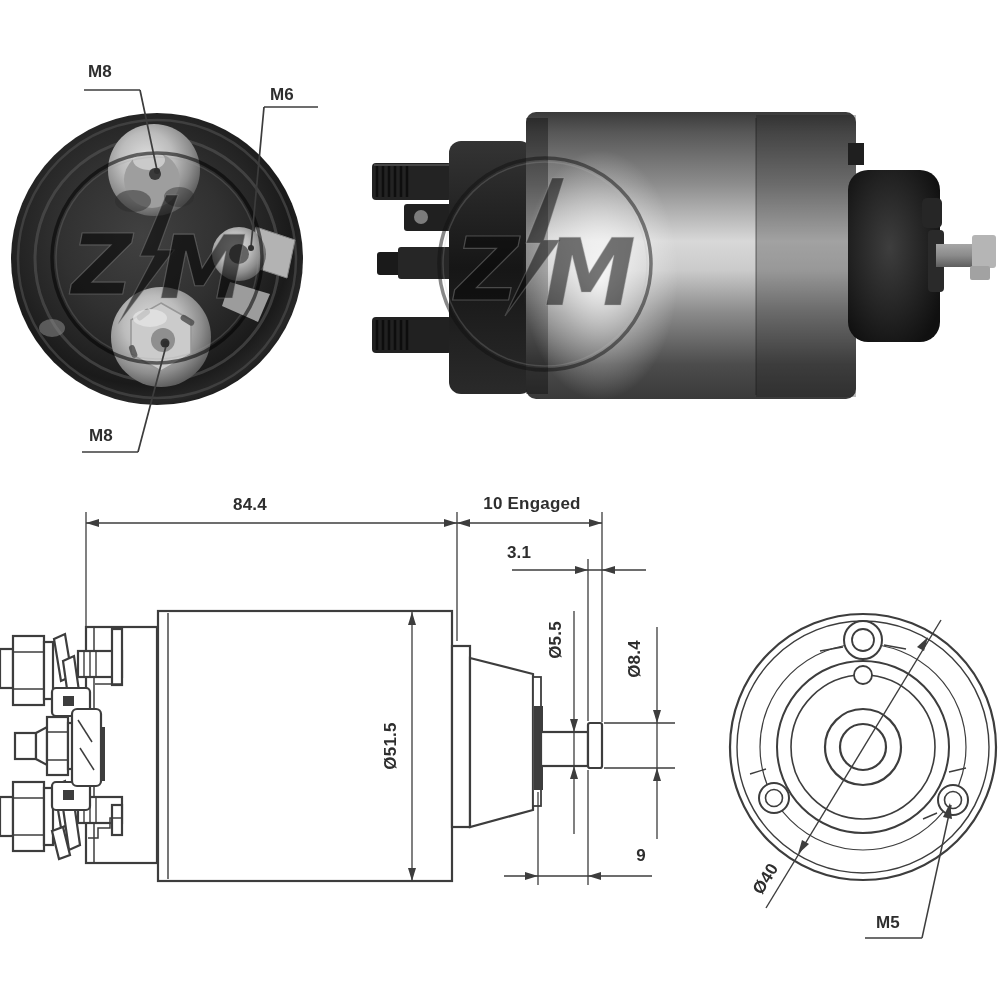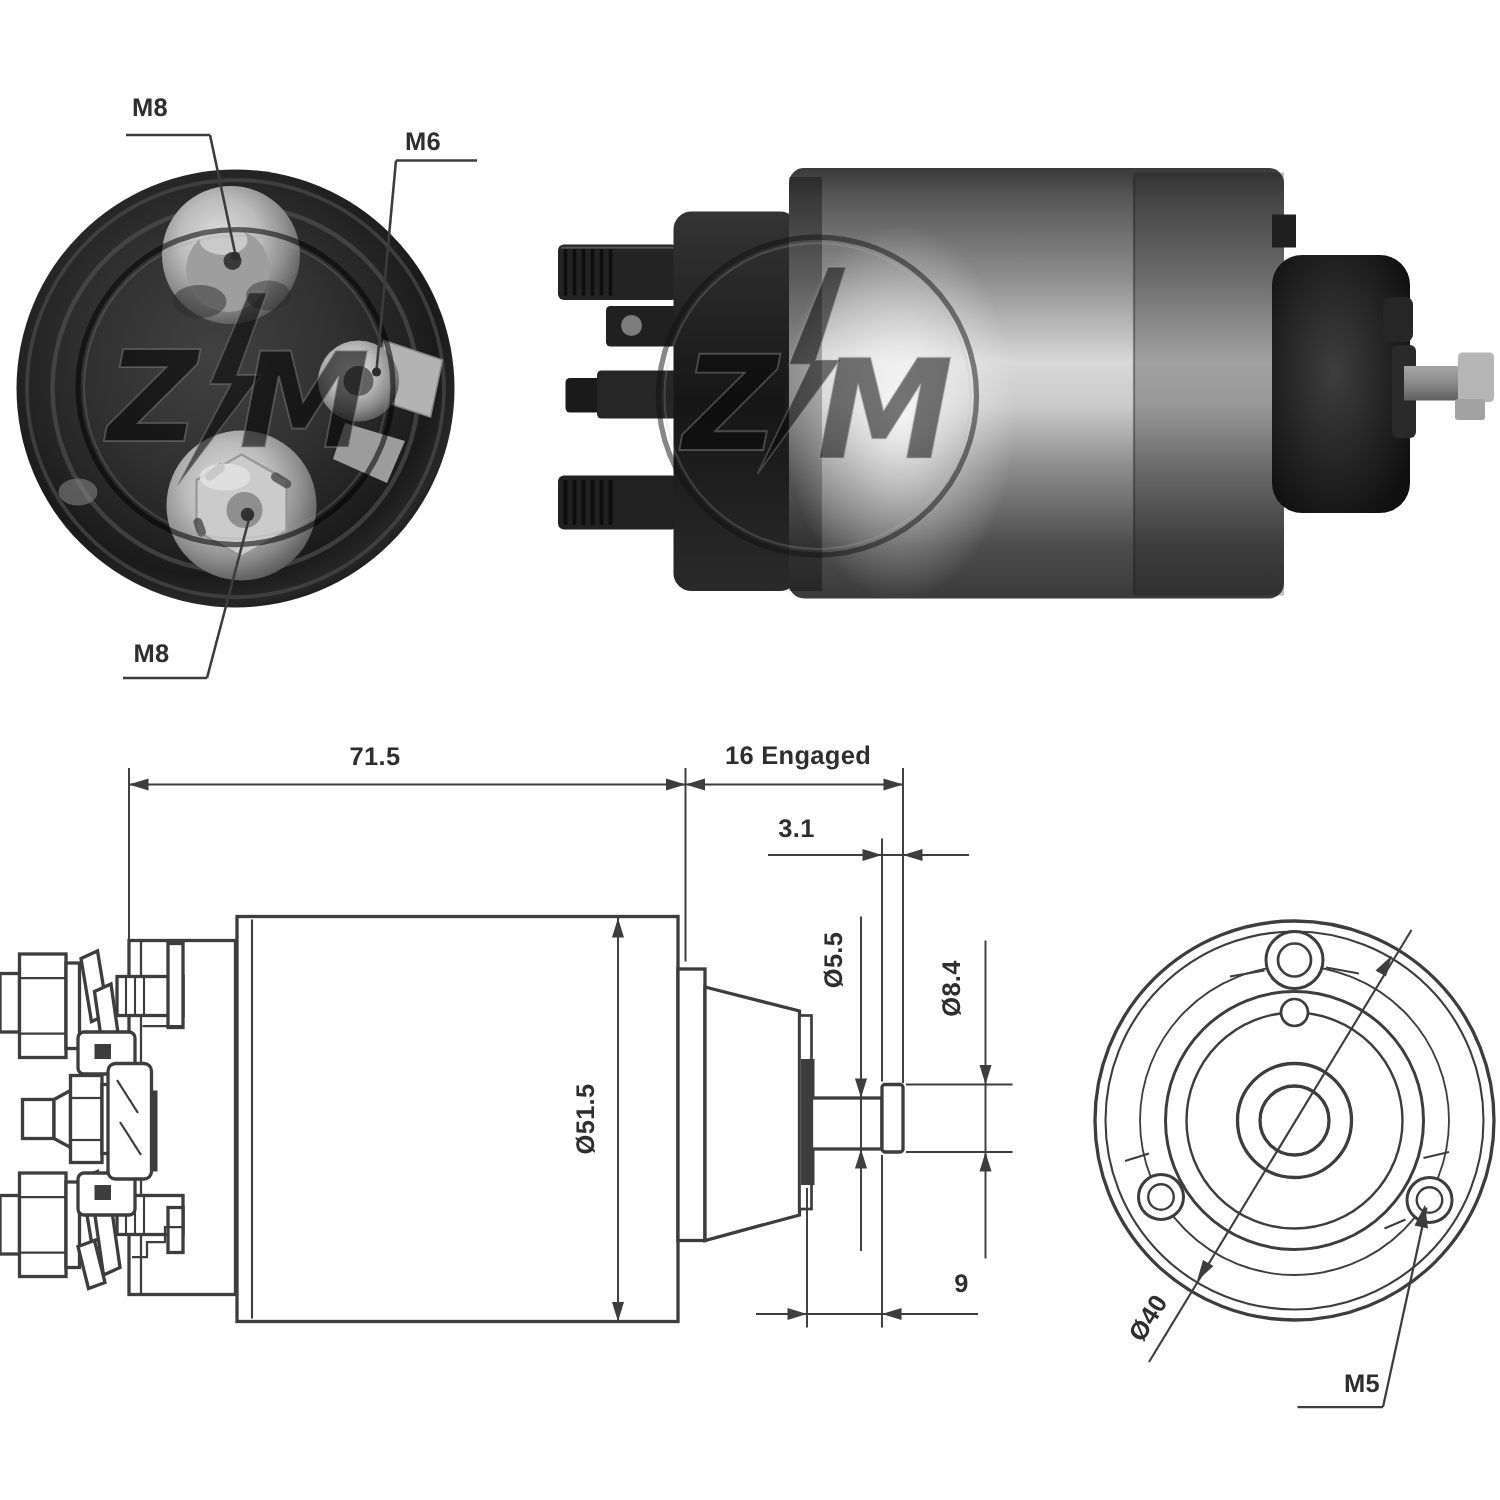--- a/index.html
+++ b/index.html
@@ -315,24 +315,24 @@
       <line x1="922" y1="938" x2="951" y2="805"></line>
       <polygon points="950,803 952,819 943,817" fill="#3d3d3d" stroke="none"></polygon>
     </g>
   </g>
 </svg>
 
 <div class="lbl" style="left:100px;top:72px">M8</div>
 <div class="lbl" style="left:282px;top:95px">M6</div>
 <div class="lbl" style="left:101px;top:436px">M8</div>
 
-<div class="lbl" style="left:250px;top:505px">71.5</div>
-<div class="lbl" style="left:532px;top:504px">16 Engaged</div>
-<div class="lbl" style="left:531px;top:553px">3.1</div>
+<div class="lbl" style="left:250px;top:505px">84.4</div>
+<div class="lbl" style="left:532px;top:504px">10 Engaged</div>
+<div class="lbl" style="left:519px;top:553px">3.1</div>
 <div class="lbl rot90" style="left:556px;top:640px">Ø5.5</div>
 <div class="lbl rot90" style="left:635px;top:659px">Ø8.4</div>
 <div class="lbl rot90" style="left:391px;top:746px">Ø51.5</div>
 <div class="lbl" style="left:641px;top:856px">9</div>
 
 <div class="lbl rot58" style="left:766px;top:879px">Ø40</div>
-<div class="lbl" style="left:908px;top:923px">M5</div>
+<div class="lbl" style="left:888px;top:923px">M5</div>
 
 </div>
 
 </body></html>

